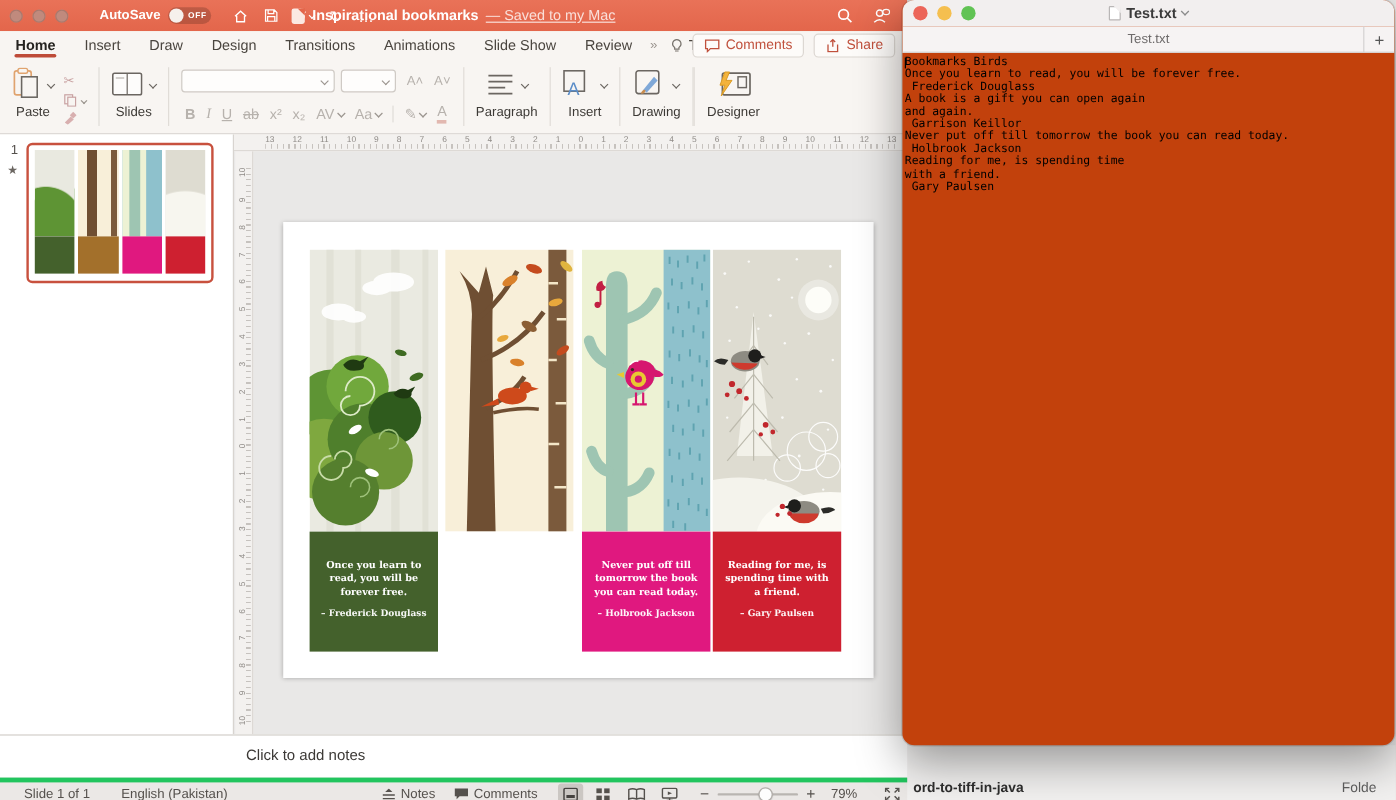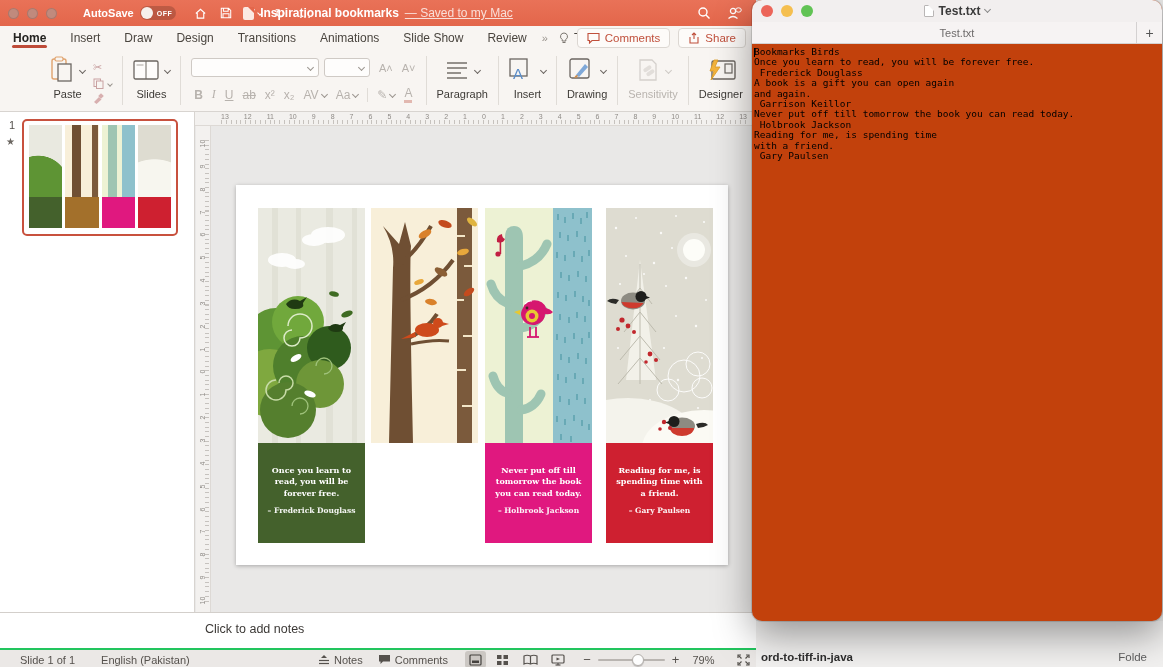--- a/index.html
+++ b/index.html
@@ -38,21 +38,21 @@
 
   .ppt-ribbon { position:absolute; left:0; top:50px; width:100%; height:62px; background:#F8F5F2; border-bottom:1px solid #D8D4D0; display:flex; align-items:stretch; }
   .rgroup { display:flex; flex-direction:column; align-items:center; justify-content:flex-start; padding:5px 10px 2px; position:relative; }
   .rdivider { width:1px; background:#E0DCD7; margin:6px 0; }
   .rlabel { font-size:11px; color:#3d3a36; margin-top:3px; }
   .rlabel.dis { color:#B9B4AF; }
   .bigicon { height:30px; display:flex; align-items:center; gap:4px; }
   .chev { width:5px; height:5px; border-right:1.4px solid #6b6661; border-bottom:1.4px solid #6b6661; transform:rotate(45deg); display:inline-block; margin-left:2px; }
   .chev.lite { border-color:#9b958f; }
   .paste-group { flex-direction:row; gap:8px; align-items:flex-start; }
-  .paste-col { display:flex; flex-direction:column; align-items:center;margin-left:40px; }
+  .paste-col { display:flex; flex-direction:column; align-items:center; }
   .mini-col { display:flex; flex-direction:column; gap:4px; padding-top:6px; }
   .mini-ic { font-size:11px; color:#C9A2A2; display:flex; align-items:center; gap:2px; }
   .font-group { padding-top:8px; }
   .font-row1 { display:flex; align-items:center; gap:5px; }
   .combo { height:19px; background:#FEFDFC; border:1px solid #CFCAC5; border-radius:3px; display:flex; align-items:center; justify-content:flex-end; padding:0 5px; }
   .combo.font { width:128px; } .combo.size { width:46px; }
   .grow-btn { font-size:11px; color:#B7B2AD; margin-left:4px; }
   .font-row2 { display:flex; align-items:center; gap:9px; margin-top:9px; font-size:12px; color:#B7B2AD; }
   .font-row2 .sep { width:1px; height:14px; background:#E0DCD7; }
   .fmt { display:flex; align-items:center; }
@@ -85,21 +85,21 @@
   .canvas { position:absolute; left:41px; top:59px; width:492px; height:380px; background:#FFFFFF; box-shadow:0 1px 4px rgba(0,0,0,.28); }
   .bm { position:absolute; top:23px; width:107px; height:335px; display:flex; flex-direction:column; }
   .bm svg { display:block; }
   .bm-panel { height:100px; display:flex; flex-direction:column; align-items:center; justify-content:center; padding:4px 7px 10px; text-align:center; color:#fff; font-family:"DejaVu Serif",serif; }
   .bm-quote { font-size:8px; font-weight:bold; line-height:1.4; }
   .bm-author { font-size:7.5px; font-weight:bold; margin-top:7px; opacity:.95; }
 
   .notes-pane { position:absolute; left:0; top:612px; width:756px; height:36px; background:#FFFFFF; border-top:1px solid #D3CFCB; }
   .notes-text { position:absolute; left:205px; top:9px; font-size:12.5px; color:#3c3936; }
 
-  .statusbar { position:absolute; left:0; top:648px; width:756px; height:19px; background:#EBE8E6; border-top:2px solid #22c55e; font-size:11px; color:#55514d; }
+  .statusbar { position:absolute; left:0; top:648px; width:756px; height:19px; background:#EBE8E6; border-top:4px solid #22c55e; font-size:11px; color:#55514d; }
   .sb-left { position:absolute; left:20px; top:0; height:19px; display:flex; align-items:center; gap:26px; }
   .sb-right { position:absolute; left:318px; right:2px; top:0; height:19px; display:flex; align-items:center; gap:7px; }
   .sb-item { display:flex; align-items:center; gap:4px; }
   .viewbtn { width:24px; height:17px; display:flex; align-items:center; justify-content:center; border-radius:3px; }
   .viewbtn.sel { background:#CBC7C3; }
   .zoom-track { width:78px; height:2px; background:#B9B5B1; border-radius:1px; position:relative; }
   .zoom-thumb { position:absolute; left:34px; top:-5px; width:12px; height:12px; border-radius:50%; background:#FDFDFD; border:1px solid #B3AFAB; box-shadow:0 1px 1px rgba(0,0,0,.2); }
   .sb-sign { font-size:13px; color:#55514d; }
 
   
@@ -330,31 +330,20 @@
           <svg width="26" height="24" viewBox="0 0 26 24">
               <rect x="1" y="1" width="19" height="19" rx="2" fill="none" stroke="#6b6661" stroke-width="1.3"></rect>
               <path d="M7 17 L16 6 L19 9 L10 19 Z" fill="#7FA8D8"></path>
               <path d="M5 20 Q7 15.5 9 17.5 Q8.5 20.5 5 20Z" fill="#C98C4F"></path>
             </svg>
           <span class="chev"></span>
         </div>
         <span class="rlabel">Drawing</span>
       </div>
       <div class="rdivider"></div>
-      <div class="rgroup">
-        <div class="bigicon" style="opacity:.45">
-          <svg width="24" height="24" viewBox="0 0 24 24">
-              <path d="M4 2 H16 L20 6 V22 H4 Z" fill="none" stroke="#A9A49F" stroke-width="1.3"></path>
-              <rect x="7" y="9" width="9" height="4" rx="2" transform="rotate(-35 11 11)" fill="#C8C3BE"></rect>
-              <rect x="10" y="13" width="9" height="4" rx="2" transform="rotate(-35 14 15)" fill="#C8C3BE"></rect>
-            </svg>
-          <span class="chev lite"></span>
-        </div>
-        <span class="rlabel dis">Sensitivity</span>
-      </div>
       <div class="rdivider"></div>
       <div class="rgroup">
         <div class="bigicon">
           <svg width="30" height="24" viewBox="0 0 30 24">
               <rect x="6" y="3" width="23" height="18" rx="1.5" fill="none" stroke="#6b6661" stroke-width="1.4"></rect>
               <rect x="19" y="6" width="7" height="9" fill="none" stroke="#6b6661" stroke-width="1.2"></rect>
               <path d="M8 2 L4 13 H8 L5 22 L14 9 H9 L12 2 Z" fill="#F3B33C" stroke="#D99A23" stroke-width=".8"></path>
             </svg>
         </div>
         <span class="rlabel">Designer</span>
@@ -564,21 +553,21 @@
                     <line x1="48" y1="129" x2="54" y2="129"></line>
                   </g>
               </g>
             </svg>
             <div class="bm-panel" style="background-color: rgb(224, 24, 127);">
               <div class="bm-quote">Never put off till tomorrow the book you can read today.</div>
               <div class="bm-author">– Holbrook Jackson</div>
             </div>
           </div>
 
-          <div class="bm" style="left:370px">
+          <div class="bm" style="left:358px">
             <svg width="107" height="235" viewBox="0 0 107 235">
               <rect width="107" height="235" fill="#DEDCD1"></rect>
               <circle cx="88" cy="42" r="17" fill="#FFFFFF" opacity="0.35"></circle>
               <circle cx="88" cy="42" r="11" fill="#FDFDF8"></circle>
               <g fill="#FFFFFF" opacity="0.85">
                 <circle cx="10" cy="20" r="1.2"></circle>
                   <circle cx="30" cy="10" r="1"></circle>
                   <circle cx="55" cy="25" r="1.2"></circle>
                   <circle cx="70" cy="8" r="1"></circle>
                   <circle cx="98" cy="14" r="1.1"></circle>

